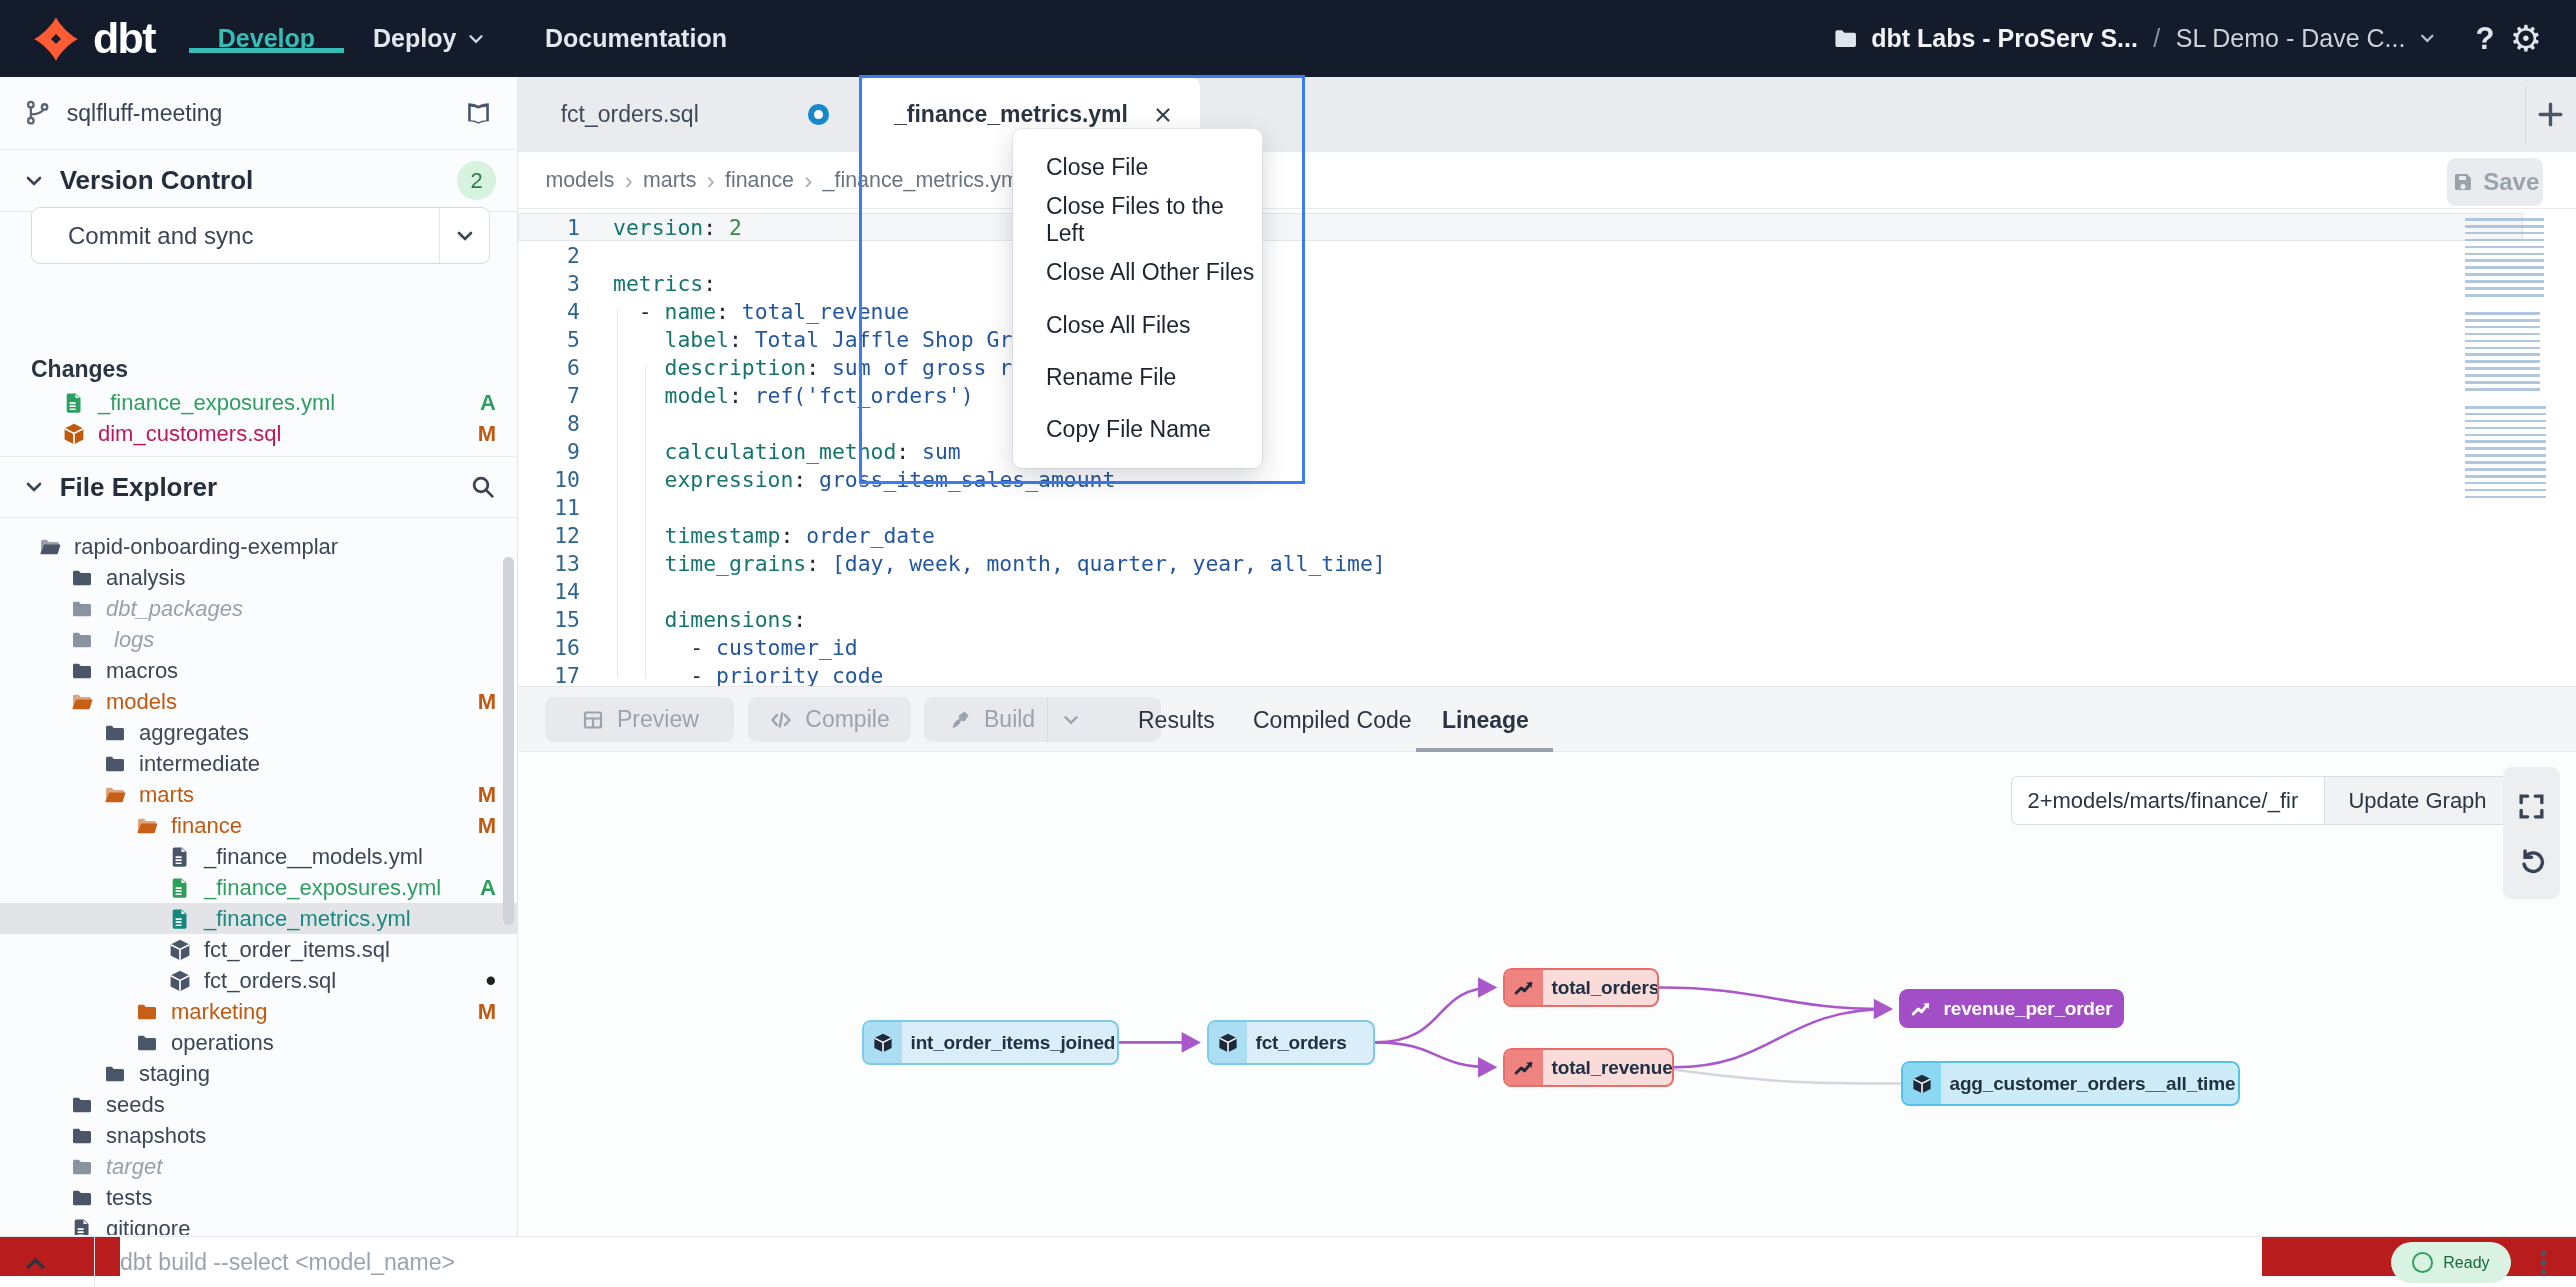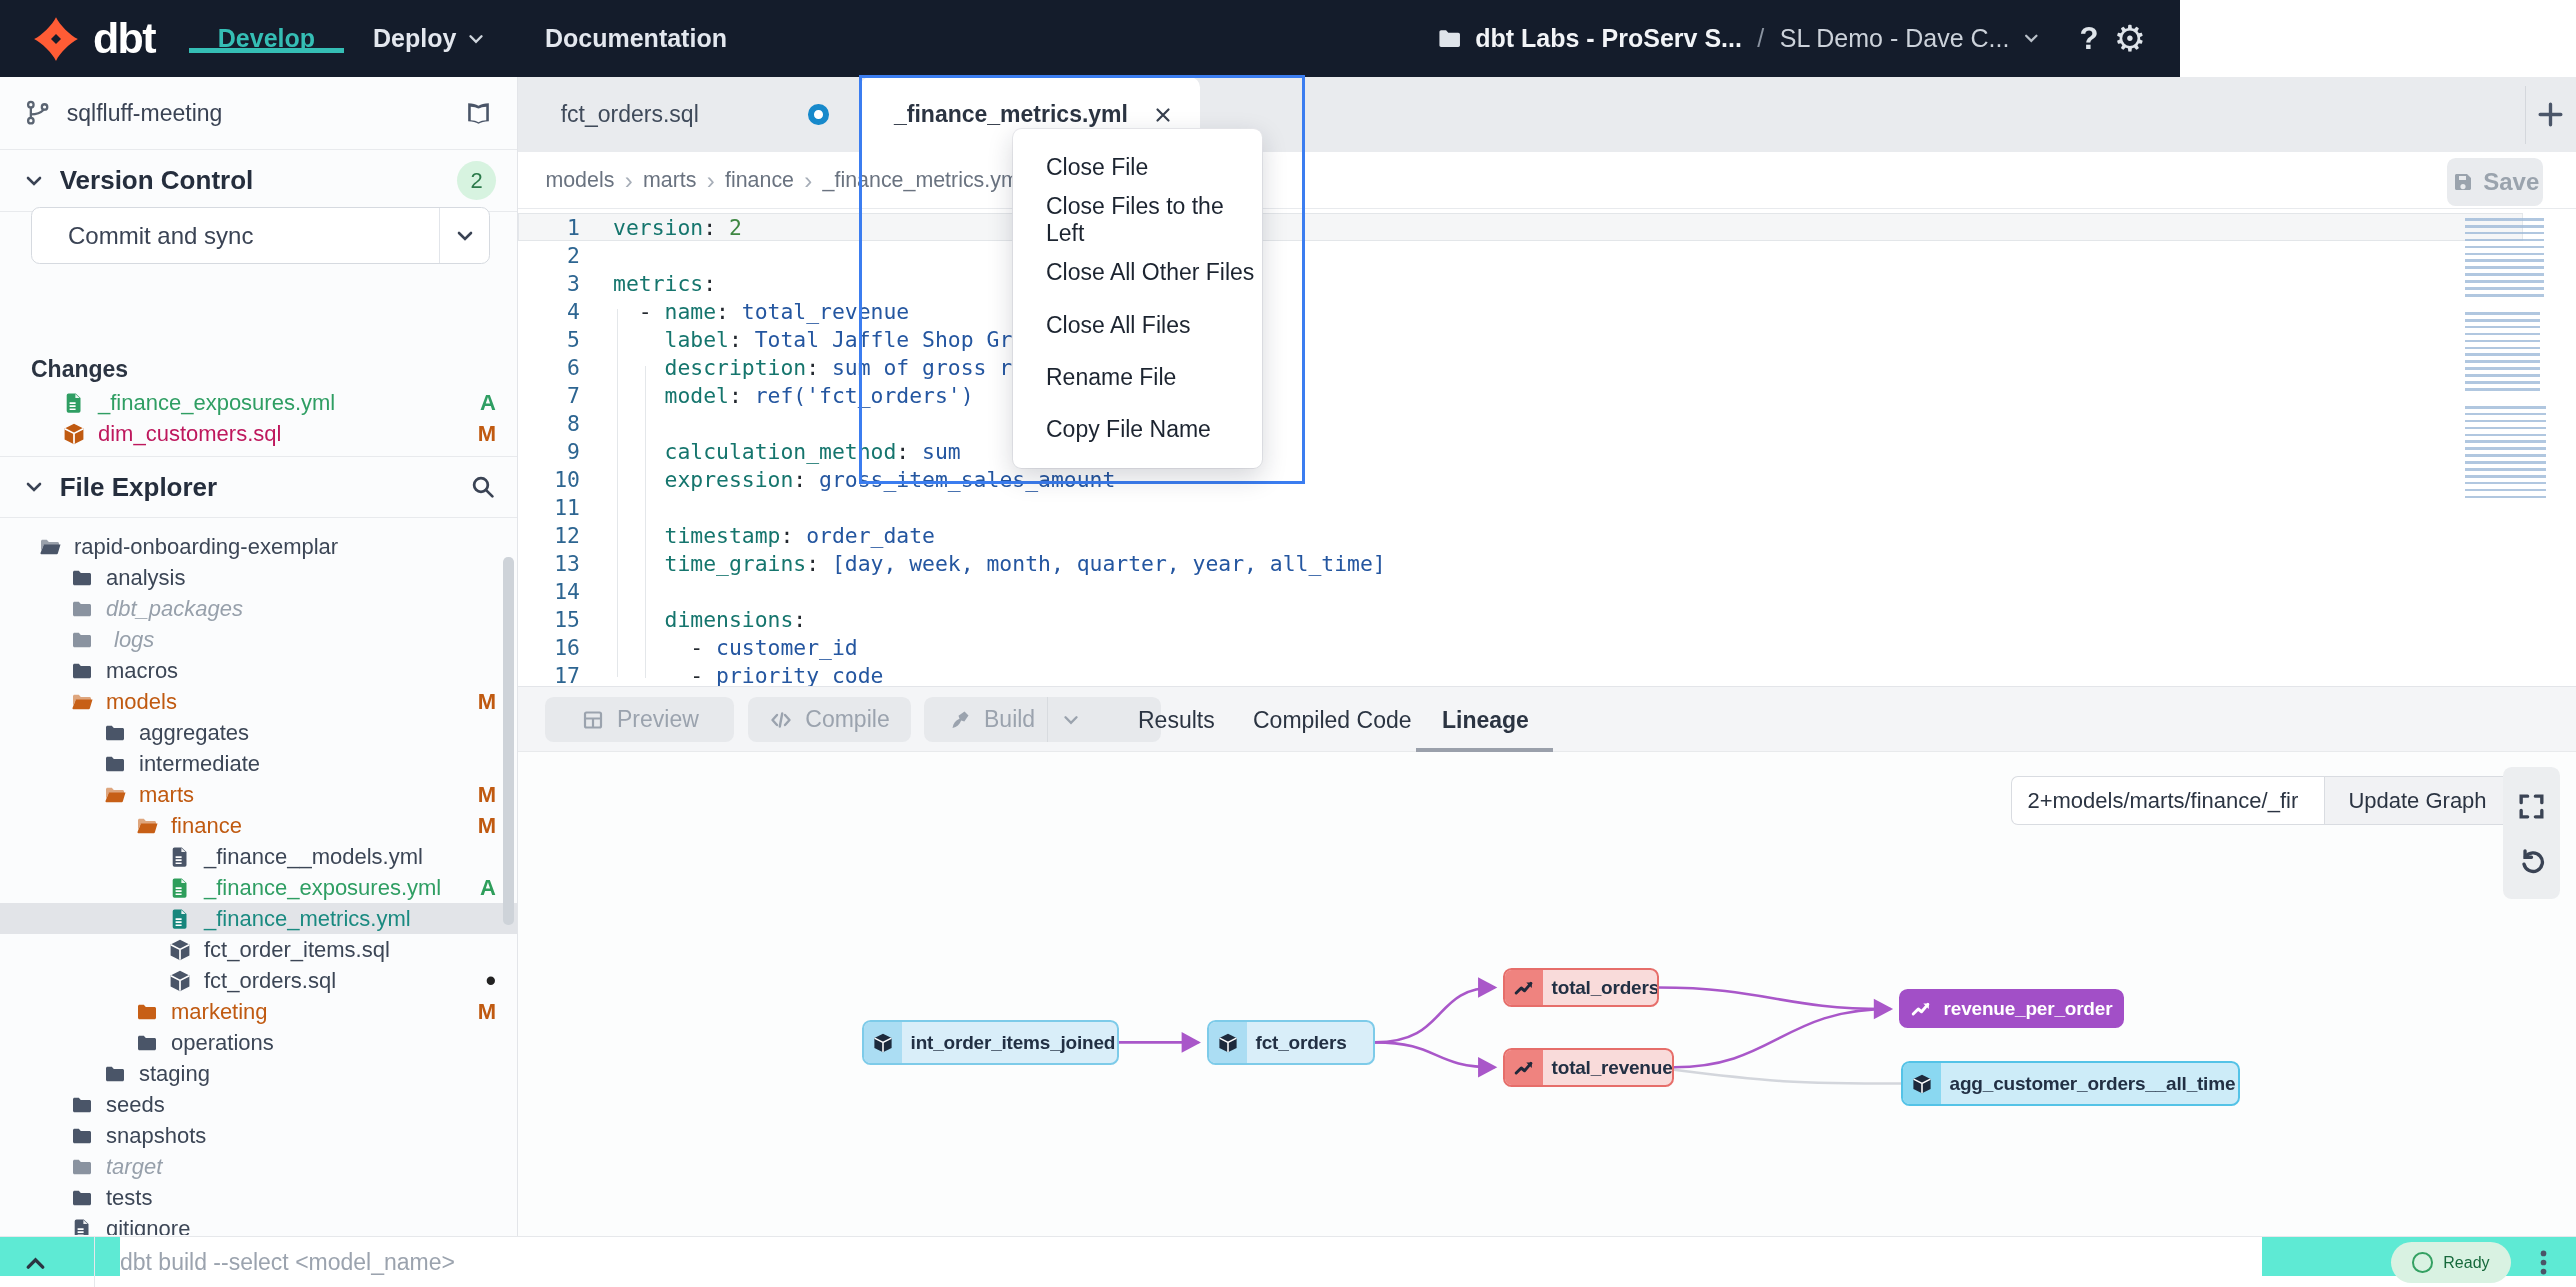--- a/index.html
+++ b/index.html
@@ -1,21 +1,21 @@
 <!DOCTYPE html>
 <html style="font-size:13.7px"><head>
 <meta charset="utf-8">
 <style>
 *{box-sizing:border-box;margin:0;padding:0}
 html,body{width:2576px;height:1287px;overflow:hidden;background:#fff;
   font-family:"Liberation Sans",sans-serif;color:#2b3442}
 svg{display:block}
 
 
-.navbar{position:absolute;left:0;top:0;width:2180px;height:77px;background:#141c2b;
+.navbar{position:absolute;left:0;top:0;width:2576px;height:77px;background:#141c2b;
   display:flex;align-items:stretch;z-index:10}
 .logo{display:flex;align-items:center;gap:12px;padding:0 34px 0 31px}
 .logo-mark{width:50px;height:50px}
 .logo-word{color:#fff;font-size:43px;font-weight:bold;letter-spacing:-1.7px}
 .nav-items{display:flex;align-items:center}
 .nav-item{display:flex;align-items:center;gap:8.6px;padding:0 29px;font-size:25px;font-weight:bold;
   color:#e3e7ee;cursor:pointer}
 .nav-item.active{color:#35beb5;box-shadow:inset 0 -5.1px 0 #35beb5}
 .nav-item .chev{width:22px;height:22px;color:#cfd5dd}
 .nav-right{margin-left:auto;display:flex;align-items:center;gap:15.4px;padding-right:34px}
@@ -130,21 +130,21 @@
 .node .nicon{display:flex;align-items:center;justify-content:center;width:38px;flex:none}
 .node .nicon svg{width:22px;height:22px}
 .node .nlabel{display:flex;align-items:center;padding:0 12px 0 8.6px;white-space:nowrap}
 .node.model{background:#d9eef9;border-color:#7dcbe9}.node.model .nicon{background:#abddf3;color:#1d2a3c}
 .node.agg{background:#cdecf8;border-color:#54c3e7}.node.agg .nicon{background:#8ad8f1;color:#1d2a3c}
 .node.metric{background:#f9dbda;border-color:#e66e6a}.node.metric .nicon{background:#ef837f;color:#20293a}
 .node.metric-sel{background:#a24fc7;border-color:#a24fc7;color:#fff}
 .node.metric-sel .nicon{background:transparent;color:#fff;width:34px;padding-left:6.9px}
 
 
-.cmdbar{position:absolute;left:0;top:1236px;width:2576px;height:40px;background:#5eead4;
+.cmdbar{position:absolute;left:0;top:1236px;width:2576px;height:40px;background:#b91c1c;
   border-top:0.9px solid #e6e8eb;z-index:12}
 .cmd-chev{position:absolute;left:20.6px;top:12px;width:29px;height:29px;color:#2b3442;cursor:pointer}
 .cmd-divider{position:absolute;left:94px;top:0;width:0.9px;height:51px;background:#e6e8eb}
 .cmd-input{position:absolute;left:120px;top:0;width:2142px;height:51px;border:none;outline:none;
   font-size:23px;color:#2b3442;font-family:"Liberation Sans",sans-serif}
 .cmd-input::placeholder{color:#9ba3ae}
 .ready-pill{position:absolute;left:2391px;top:5.1px;width:120px;height:41px;border-radius:20.6px;background:#d9f2e2;
   display:flex;align-items:center;justify-content:center;gap:10.3px}
 .ready-ring{width:20.6px;height:20.6px;border-radius:50%;border:2.6px solid #35a163}
 .ready-text{font-size:16px;color:#17693c}

